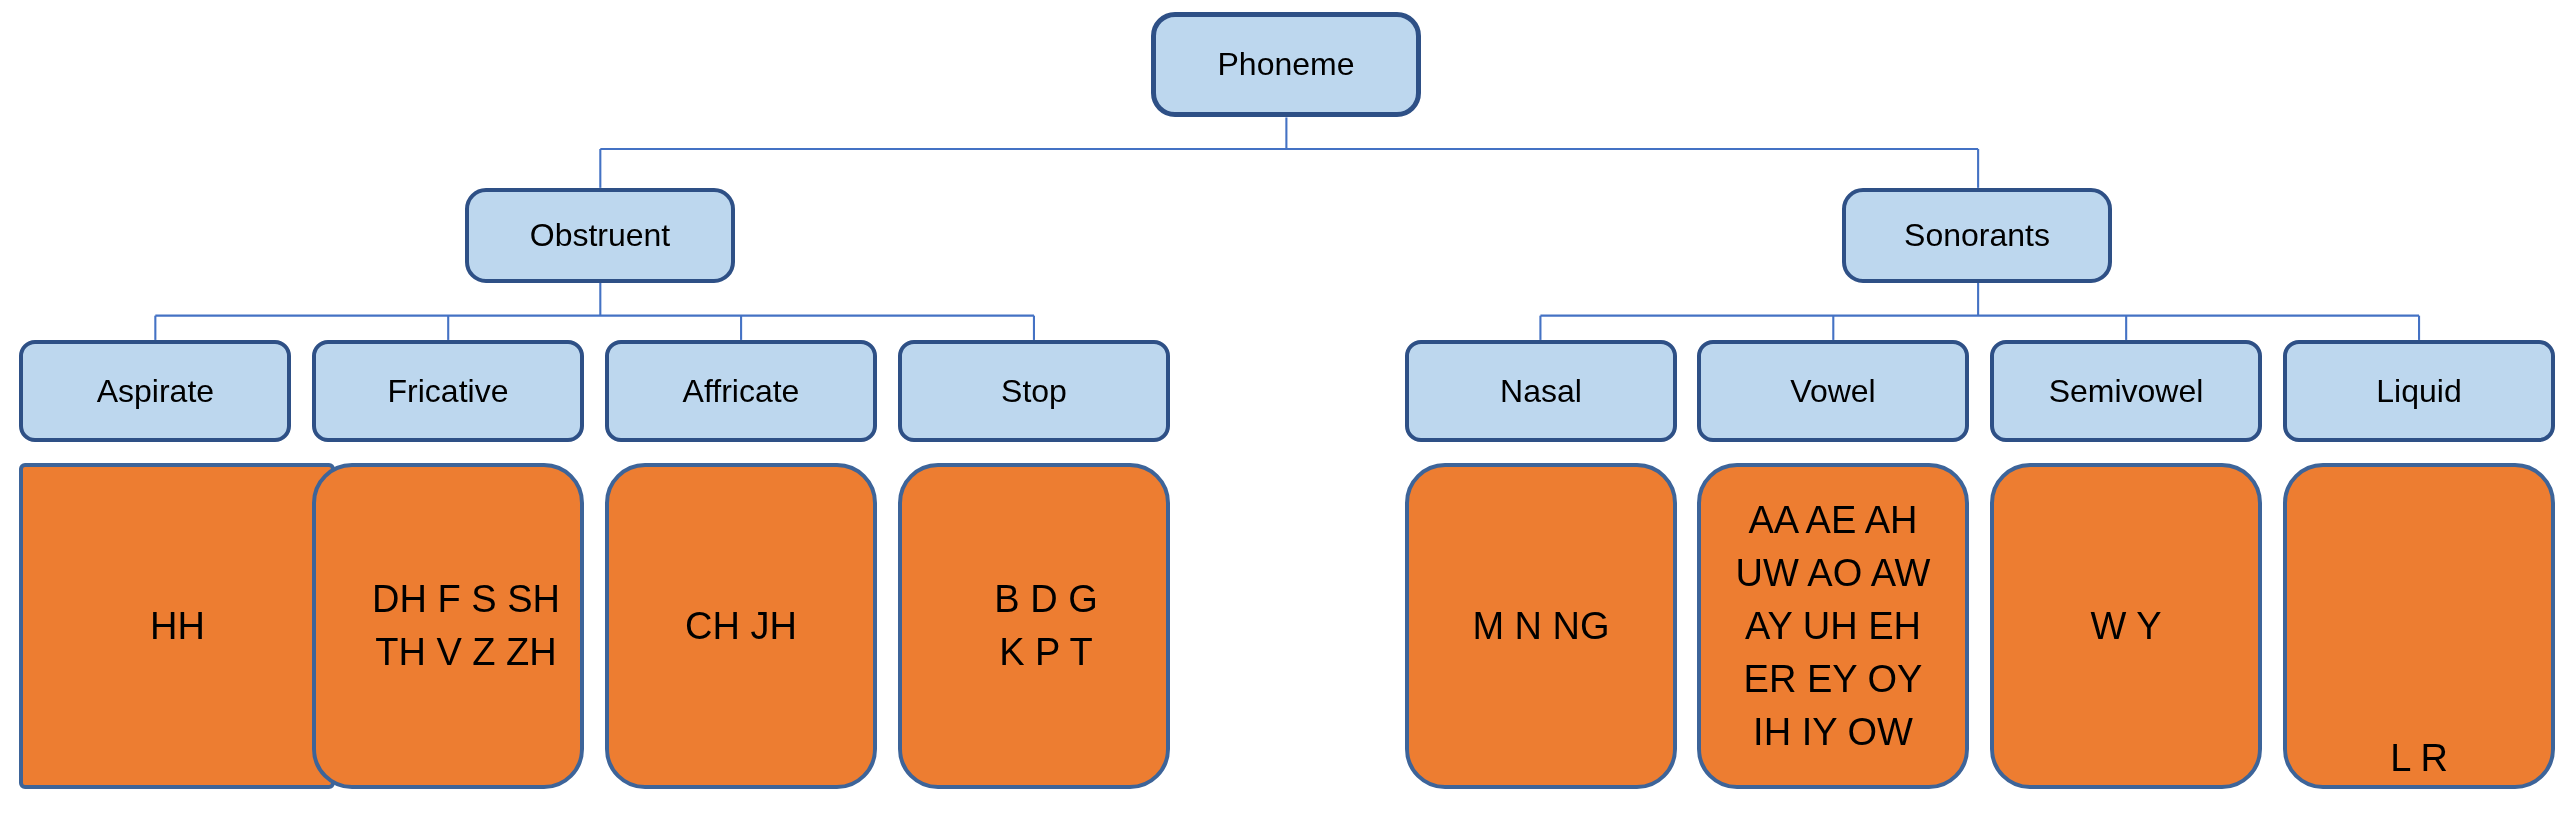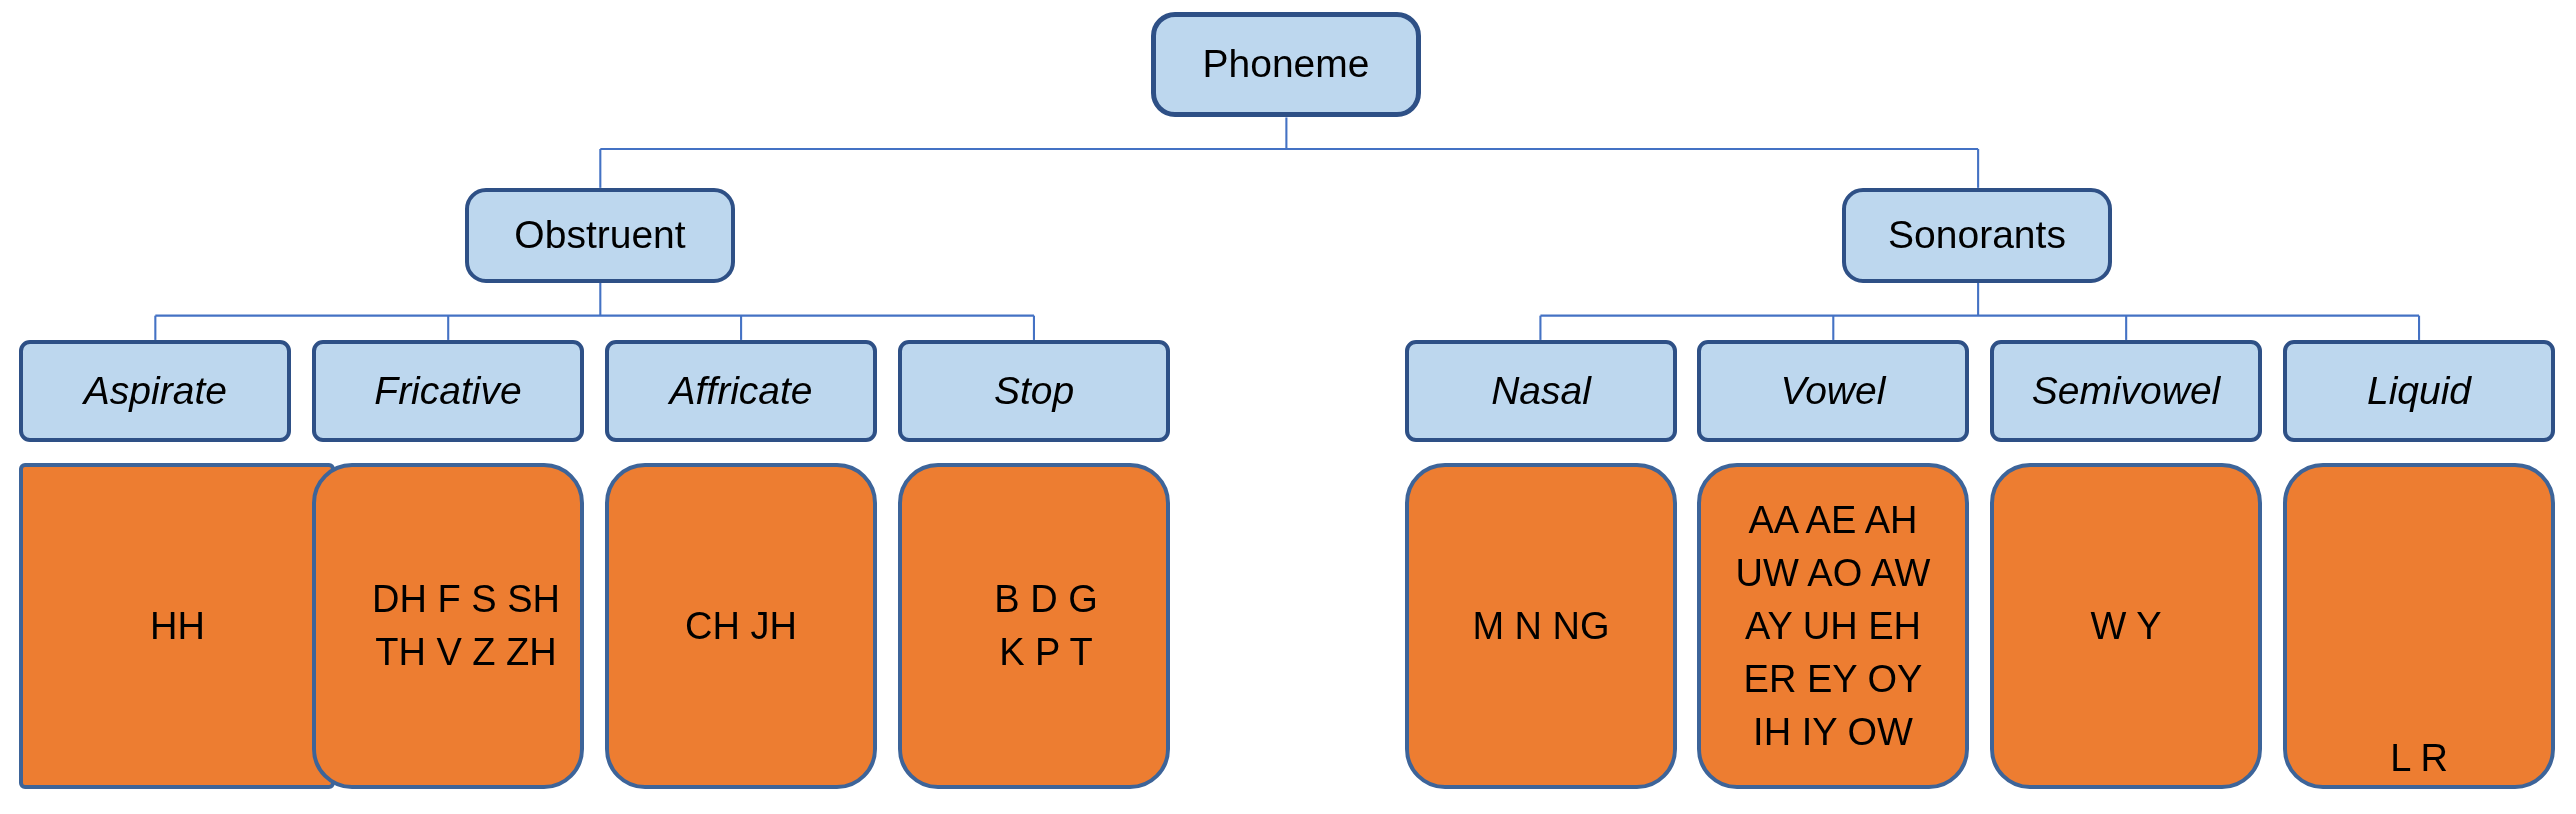--- a/index.html
+++ b/index.html
@@ -22,25 +22,25 @@
   }
   svg.connectors{position:absolute;left:0;top:0;width:2576px;height:815px;}
   svg.connectors line{stroke:var(--connector);stroke-width:2.6px;fill:none;}
 
   .node{
     position:absolute;box-sizing:border-box;
     display:flex;align-items:center;justify-content:center;
     background:var(--category-fill);
     border:4.9px solid var(--category-border);
     border-radius:21px;
-    font-size:39px;line-height:1.2;
+    font-size:32px;line-height:1.2;
     text-align:right;white-space:nowrap;
   }
   .node.root{border-width:5.7px;border-radius:24px;}
-  .node.leafhead{border-width:4px;border-radius:11px;font-style:italic;}
+  .node.leafhead{border-width:4px;border-radius:16px;}
 
   .pbox{
     position:absolute;box-sizing:border-box;
     display:flex;flex-direction:column;align-items:center;justify-content:center;
     background:var(--phoneme-fill);
     border:4px solid var(--phoneme-border);
     border-radius:40px;
     font-size:38px;line-height:53px;
     text-align:center;white-space:nowrap;
   }

